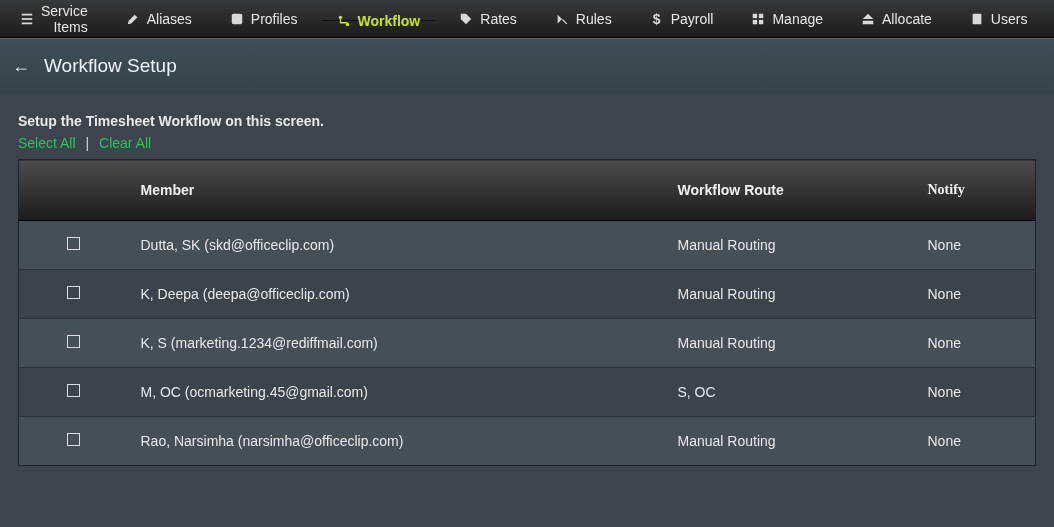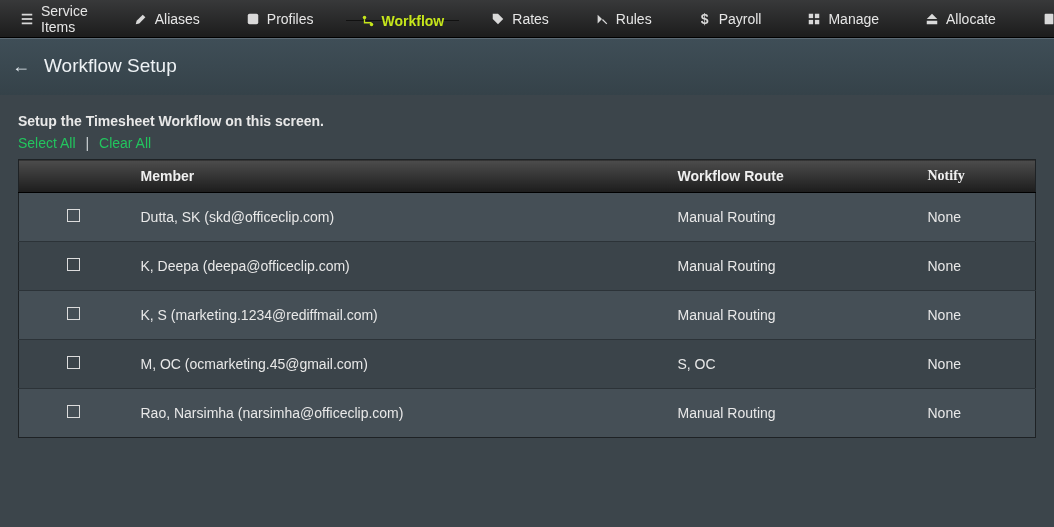--- a/index.html
+++ b/index.html
@@ -14,21 +14,22 @@
 }
 
 
 .topnav {
   display: flex;
   align-items: stretch;
   background: linear-gradient(to bottom, #38393a 0%, #1c1c1c 100%);
   border-bottom: 1px solid #000;
   height: 38px;
   padding: 16px 6px;
-  gap: 18px;
+  gap: 10px;
+  text-align: right;
 }
 .nav-item {
   display: flex;
   align-items: center;
   gap: 7px;
   padding: 0 14px;
   color: #e6e6e6;
   cursor: pointer;
   font-size: 14px;
   border-top-left-radius: 4px;
@@ -63,21 +64,21 @@
 .linkrow .sep { color: #cfd4d8; padding: 0 6px; }
 
 
 .tbl { width: 100%; border-collapse: collapse; border: 1px solid #1e2225; background:#3f484f; }
 .tbl thead th {
   background: linear-gradient(to bottom, #4c4c4c 0%, #1c1c1c 100%);
   color: #f0f0f0;
   text-align: left;
   font-weight: 600;
   font-size: 14px;
-  padding: 8px 12px;
+  padding: 22px 12px;
   border-bottom: 1px solid #000;
 }
 .tbl td {
   padding: 16px 12px;
   color: #e8e8e8;
   font-size: 14px;
 }
 .tbl tbody tr { background: #454f56; }
 .tbl tbody tr:nth-child(even) { background: #3b444a; }
 .tbl tbody tr { border-top: 1px solid #2c3338; }

